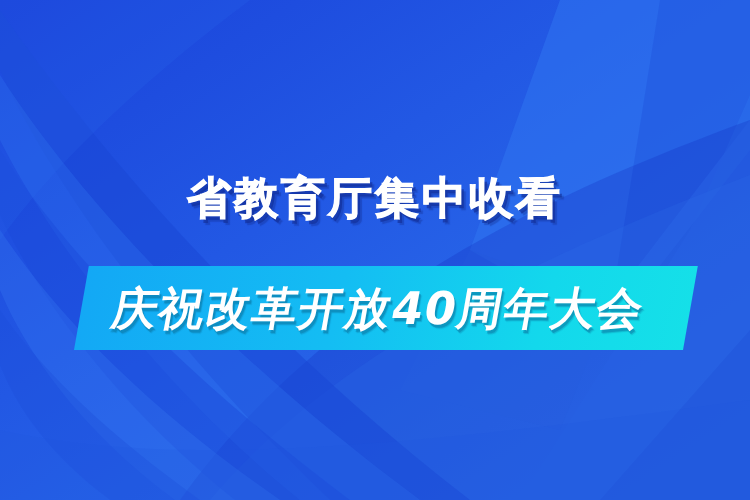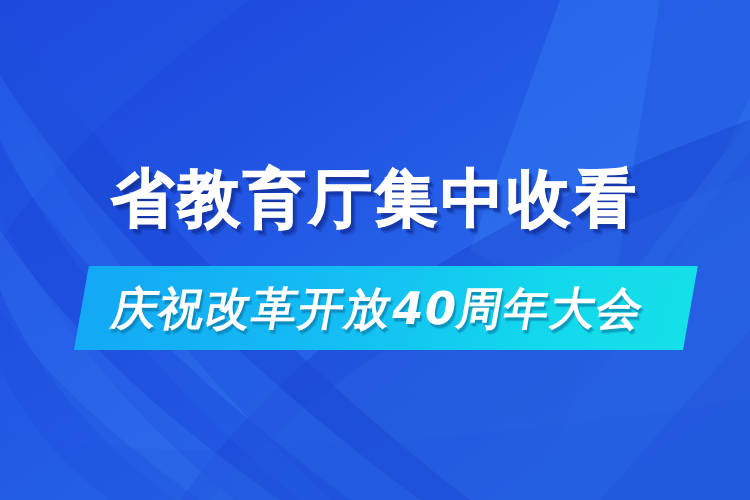--- a/index.html
+++ b/index.html
@@ -41,21 +41,21 @@
     top: 152px;
     height: 92px;
     display: flex;
     align-items: center;
     justify-content: center;
     z-index: 5;
   }
 
   .main-title {
     font-family: "DejaVu Sans", "Liberation Sans", sans-serif;
-    font-size: 63px;
+    font-size: 44px;
     font-weight: 700;
     line-height: 1;
     color: #ffffff;
     letter-spacing: 3px;
     white-space: nowrap;
     text-shadow:
       3px 4px 0 rgba(17, 45, 150, 0.62),
       5px 6px 1px rgba(14, 38, 130, 0.32);
     -webkit-text-stroke: 1.1px #ffffff;
   }

